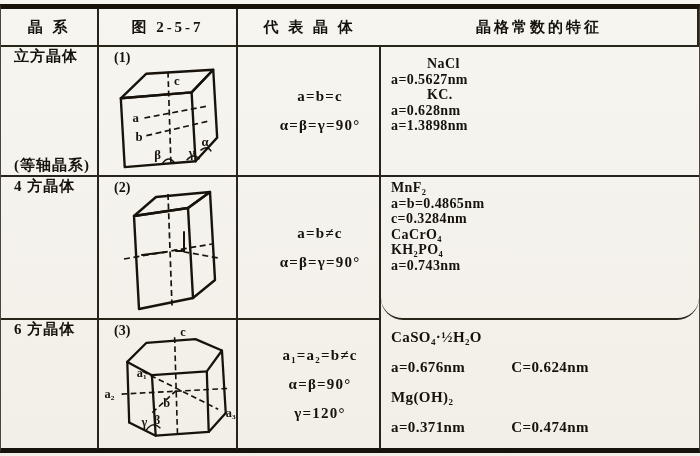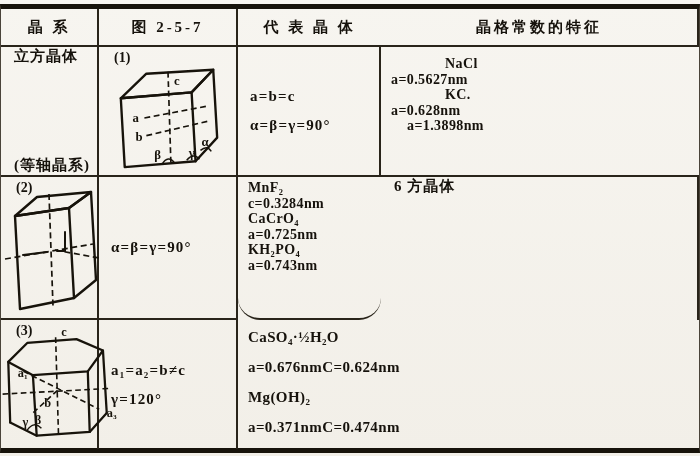--- a/index.html
+++ b/index.html
@@ -23,30 +23,30 @@
   .c { position: relative; border-right: 2px solid #29241a; border-bottom: 2px solid #29241a; }
   .c.cr { border-right: none; }
   .c.cb { border-bottom: none; }
   .hd { display: flex; align-items: center; justify-content: center;
         font-weight: bold; font-size: 15px; letter-spacing: 3px; }
   .sys { display: flex; flex-direction: column; justify-content: space-between;
          padding-left: 13px; gap: 13px; font-weight: bold; font-size: 15px; letter-spacing: 1px; }
   .figcell .figno { position: absolute; left: 15px; top: 3px; font-size: 14px; font-weight: bold; }
   .figcell svg { position: absolute; left: 50%; transform: translateX(-50%); }
   .cons { display: flex; flex-direction: column; justify-content: center;
-          padding-left: 12px; gap: 12px; font-size: 15px; font-weight: bold; letter-spacing: 1.2px; }
+          padding-left: 23px; gap: 12px; font-size: 15px; font-weight: bold; letter-spacing: 1.2px; text-align: center; }
   .crys { padding: 9px 4px 0 10px; font-size: 14px; font-weight: bold; letter-spacing: 0.4px; }
   .crys .cl { line-height: 15.5px; white-space: nowrap; }
   .r2 { padding-top: 3px; border-radius: 22px; }
   .r2 .cl { line-height: 15.6px; }
   .r3 { }
   .r3 .cl { line-height: 16px; margin-bottom: 14px; font-size: 15px; }
-  .ind-c { margin-left: 54px; }
-  .ind-1 { margin-left: 16px; }
-  .pair { display: flex; }
+  .ind-c { margin-left: 36px; }
+  .ind-1 { }
+  .pair { display: flex; gap: 46px; }
   .solid { fill: none; stroke: #17130b; stroke-width: 2.4; stroke-linejoin: round; stroke-linecap: round; }
   .thin  { fill: none; stroke: #17130b; stroke-width: 2; stroke-linecap: round; }
   .dash  { fill: none; stroke: #17130b; stroke-width: 1.7; stroke-dasharray: 6 3.6; }
   .arc   { fill: none; stroke: #17130b; stroke-width: 1.5; }
   .lbl   { font-size: 13px; font-weight: bold; fill: #17130b; font-family: "Liberation Serif", "DejaVu Serif", serif; }
 </style>
 </head>
 <body>
 
 <div class="page">
@@ -94,42 +94,46 @@
       <div>α=β=γ=90°</div>
     </div>
     <div class="c cr crys r1">
       <div class="cl ind-c">NaCl</div>
       <div class="cl">a=0.5627nm</div>
       <div class="cl ind-c">KC.</div>
       <div class="cl">a=0.628nm</div>
       <div class="cl ind-1">a=1.3898nm</div>
     </div>
 
+    <div class="c sys">
+      <div>4 方晶体</div>
+    </div>
     <div class="c figcell">
       <div class="figno">(2)</div>
       <svg width="124" height="136" viewBox="0 0 124 136" style="top:5px">
         <path class="solid" d="M28,34 L50,15 L104,10 L82,26 Z"></path>
         <path class="solid" d="M28,34 L82,26 L87,116 L33,127 Z"></path>
         <path class="solid" d="M82,26 L104,10 L109,98 L87,116"></path>
         <path class="dash" d="M62,12 L66,124"></path>
         <path class="dash" d="M18,77 L106,62"></path>
         <path class="dash" d="M68,68 L112,76"></path>
         <path class="thin" d="M36,73 L60,70"></path>
         <path class="thin" d="M78,50 L78,69"></path>
         <path class="thin" d="M70,69 L78,69"></path>
       </svg>
     </div>
     <div class="c cons">
+      <div>a=b≠c</div>
       <div>α=β=γ=90°</div>
     </div>
     <div class="c cr crys r2">
       <div class="cl">MnF₂</div>
+      <div class="cl">a=b=0.4865nm</div>
       <div class="cl">c=0.3284nm</div>
       <div class="cl">CaCrO₄</div>
-      <div class="cl">a=0.725nm</div>
       <div class="cl">KH₂PO₄</div>
       <div class="cl">a=0.743nm</div>
     </div>
 
     <div class="c cb sys">
       <div>6 方晶体</div>
     </div>
     <div class="c cb figcell">
       <div class="figno">(3)</div>
       <svg width="142" height="125" viewBox="0 0 150 132" style="top:4px">
@@ -148,20 +152,21 @@
         <text class="lbl" x="8" y="78">a₂</text>
         <text class="lbl" x="136" y="98">a₃</text>
         <text class="lbl" x="70" y="88">b</text>
         <text class="lbl" x="88" y="13">c</text>
         <text class="lbl" x="47" y="108">γ</text>
         <text class="lbl" x="60" y="106">β</text>
       </svg>
     </div>
     <div class="c cb cons">
       <div>a₁=a₂=b≠c</div>
+      <div>α=β=90°</div>
       <div>γ=120°</div>
     </div>
     <div class="c cb cr crys r3">
       <div class="cl">CaSO₄·½H₂O</div>
       <div class="cl pair">
         <span>a=0.676nm</span>
         <span>C=0.624nm</span>
       </div>
       <div class="cl">Mg(OH)₂</div>
       <div class="cl pair">

